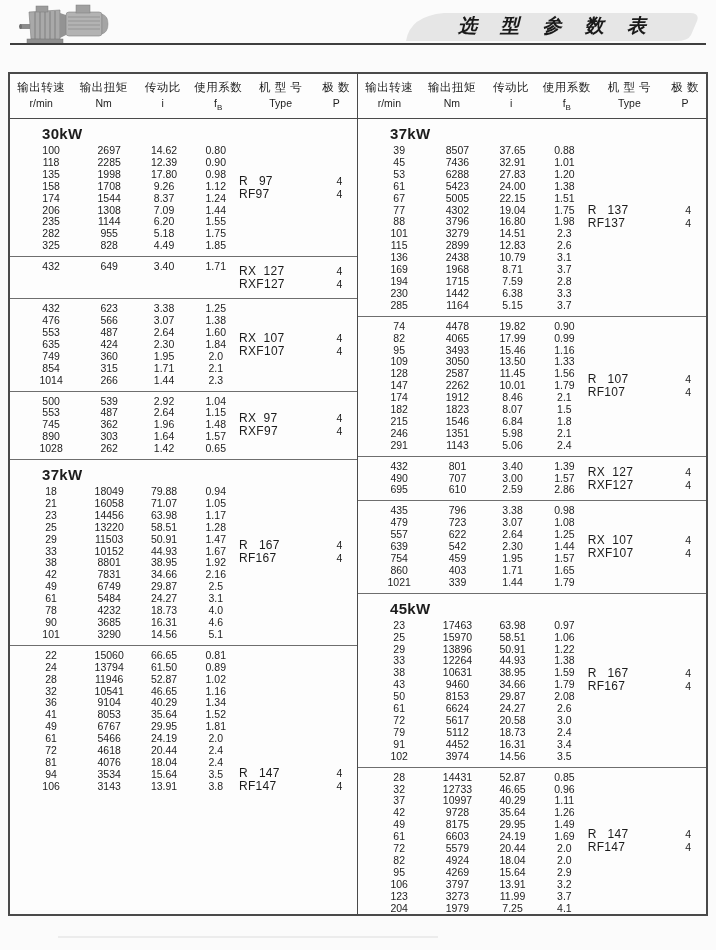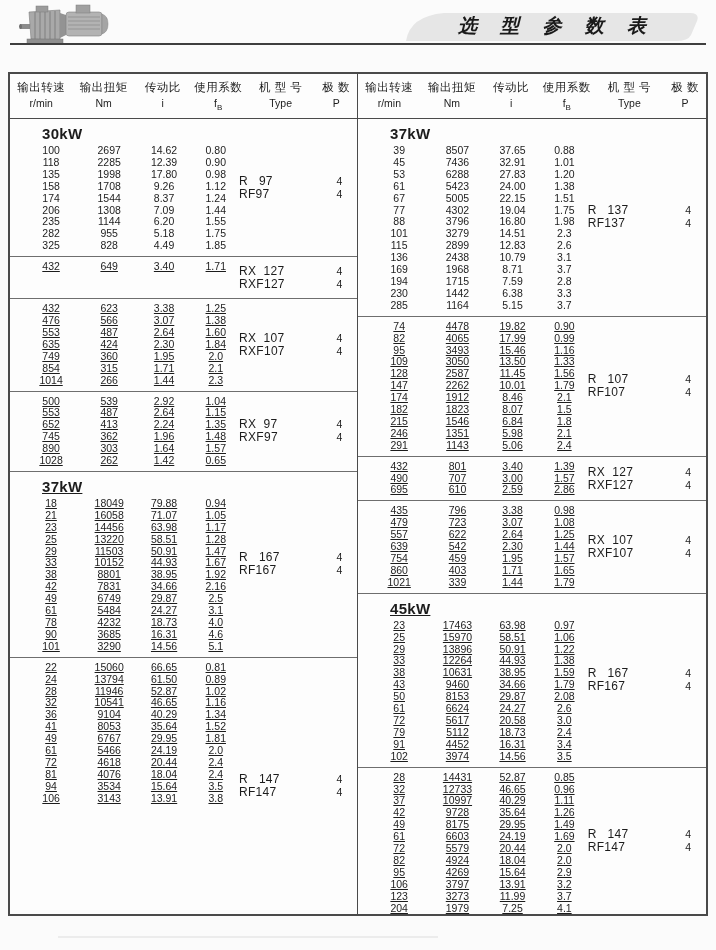--- a/index.html
+++ b/index.html
@@ -25,21 +25,21 @@
   
   .thead { height:45px; border-bottom:1px solid #4a4a4a; display:grid;
     grid-template-columns:18% 18% 16% 16% 20% 12%; align-content:center; row-gap:2px; }
   .th { text-align:center; }
   .th-cn { font-size:11.5px; letter-spacing:0.5px; white-space:nowrap; }
   .th-unit { font-size:10.5px; margin-top:2px; }
   .th-unit sub { font-size:8px; }
 
   
   .group { position:relative; padding:4px 12px; }
-  .group + .group { border-top:1px solid #6e6e6e;text-decoration:underline; }
+  .group + .group { border-top:1px solid #6e6e6e; }
   .group.grow { flex:1; }
   .kw { font-size:15px; font-weight:bold; margin:2px 0 2px 20px; line-height:18px; letter-spacing:0.3px; }
   .row { display:grid; grid-template-columns:18% 18% 16% 16% 20% 12%; line-height:11.9px; }
   .row span { text-align:center; font-size:10.5px; white-space:nowrap; }
   .types { position:absolute; left:66%; right:0; top:50%; transform:translateY(-50%); }
   .typeline { display:flex; align-items:center; line-height:13px; }
   .tname { flex:1; text-align:left; white-space:pre; font-size:12px; letter-spacing:0.3px; }
   .tp { width:30%; text-align:center; font-size:10.5px; }
 </style>
 </head>
@@ -253,26 +253,20 @@
             <span>2.92</span>
             <span>1.04</span>
           </div>
           <div class="row">
             <span>553</span>
             <span>487</span>
             <span>2.64</span>
             <span>1.15</span>
           </div>
           <div class="row">
-            <span>652</span>
-            <span>413</span>
-            <span>2.24</span>
-            <span>1.35</span>
-          </div>
-          <div class="row">
             <span>745</span>
             <span>362</span>
             <span>1.96</span>
             <span>1.48</span>
           </div>
           <div class="row">
             <span>890</span>
             <span>303</span>
             <span>1.64</span>
             <span>1.57</span>

